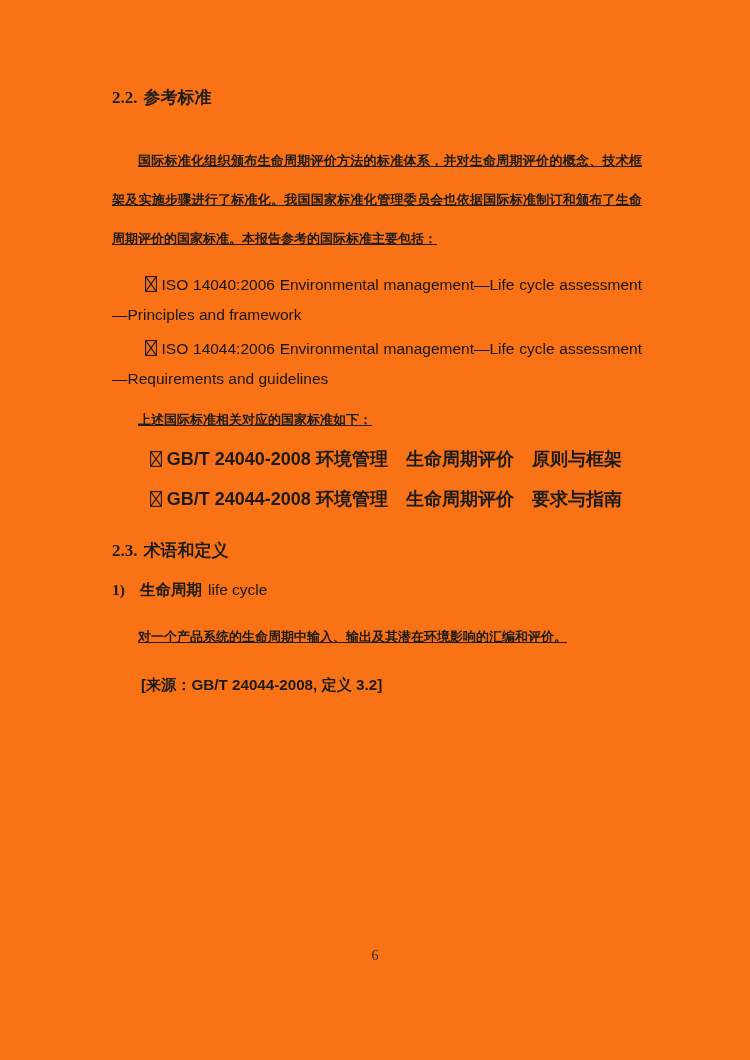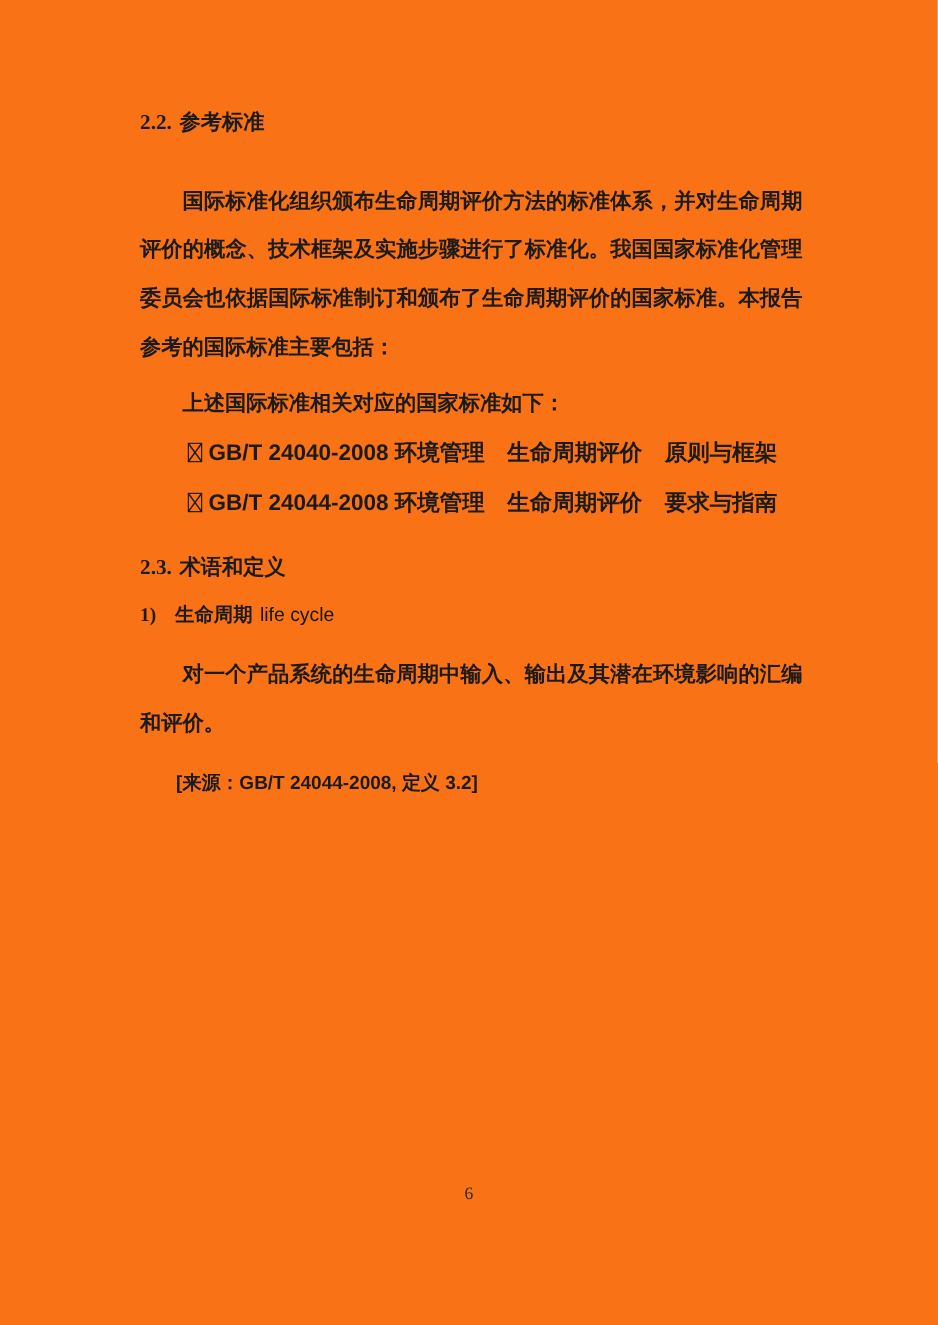--- a/index.html
+++ b/index.html
@@ -27,23 +27,24 @@
     line-height: 20px;
   }
   .sec-heading .hnum {
     font-family: "Liberation Serif", "DejaVu Serif", serif;
     font-weight: 700;
   }
   .sec-heading .htitle { margin-left: 6px; }
   .sec-heading.second { margin-top: 22px; }
   
   .zh {
-    font-size: 17px;
+    font-size: 13px;
     font-weight: 600;
     line-height: 39px;
+    text-decoration: underline;
   }
   .intro {
     margin: 33px 0 0 0;
     text-indent: 2em;
     text-align: justify;
   }
   
   .iso-item {
     margin: 12px 0 0 0;
     font-size: 15.5px;
@@ -113,21 +114,31 @@
 </head>
 <body>
 
 <div class="page">
   <div class="content">
 
     <h2 class="sec-heading"><span class="hnum">2.2.</span><span class="htitle">参考标准</span></h2>
 
     <p class="zh intro">国际标准化组织颁布生命周期评价方法的标准体系，并对生命周期评价的概念、技术框架及实施步骤进行了标准化。我国国家标准化管理委员会也依据国际标准制订和颁布了生命周期评价的国家标准。本报告参考的国际标准主要包括：</p>
 
+    <p class="iso-item"><span class="glyph-box"><svg width="12" height="16" viewBox="0 0 12 16" xmlns="http://www.w3.org/2000/svg">
+            <rect x="0.6" y="0.6" width="10.8" height="14.8" fill="none" stroke="#1b1b1b" stroke-width="1.1"></rect>
+            <line x1="0.6" y1="0.6" x2="11.4" y2="15.4" stroke="#1b1b1b" stroke-width="1.1"></line>
+            <line x1="11.4" y1="0.6" x2="0.6" y2="15.4" stroke="#1b1b1b" stroke-width="1.1"></line>
+          </svg></span><span>ISO 14040:2006 Environmental management—Life cycle assessment—Principles and framework</span></p>
 
+    <p class="iso-item"><span class="glyph-box"><svg width="12" height="16" viewBox="0 0 12 16" xmlns="http://www.w3.org/2000/svg">
+            <rect x="0.6" y="0.6" width="10.8" height="14.8" fill="none" stroke="#1b1b1b" stroke-width="1.1"></rect>
+            <line x1="0.6" y1="0.6" x2="11.4" y2="15.4" stroke="#1b1b1b" stroke-width="1.1"></line>
+            <line x1="11.4" y1="0.6" x2="0.6" y2="15.4" stroke="#1b1b1b" stroke-width="1.1"></line>
+          </svg></span><span>ISO 14044:2006 Environmental management—Life cycle assessment—Requirements and guidelines</span></p>
 
 
     <p class="zh national">上述国际标准相关对应的国家标准如下：</p>
 
     <p class="gb-item"><span class="glyph-box"><svg width="12" height="16" viewBox="0 0 12 16" xmlns="http://www.w3.org/2000/svg">
             <rect x="0.6" y="0.6" width="10.8" height="14.8" fill="none" stroke="#1b1b1b" stroke-width="1.1"></rect>
             <line x1="0.6" y1="0.6" x2="11.4" y2="15.4" stroke="#1b1b1b" stroke-width="1.1"></line>
             <line x1="11.4" y1="0.6" x2="0.6" y2="15.4" stroke="#1b1b1b" stroke-width="1.1"></line>
           </svg></span><span>GB/T 24040-2008 环境管理　生命周期评价　原则与框架</span></p>
 

